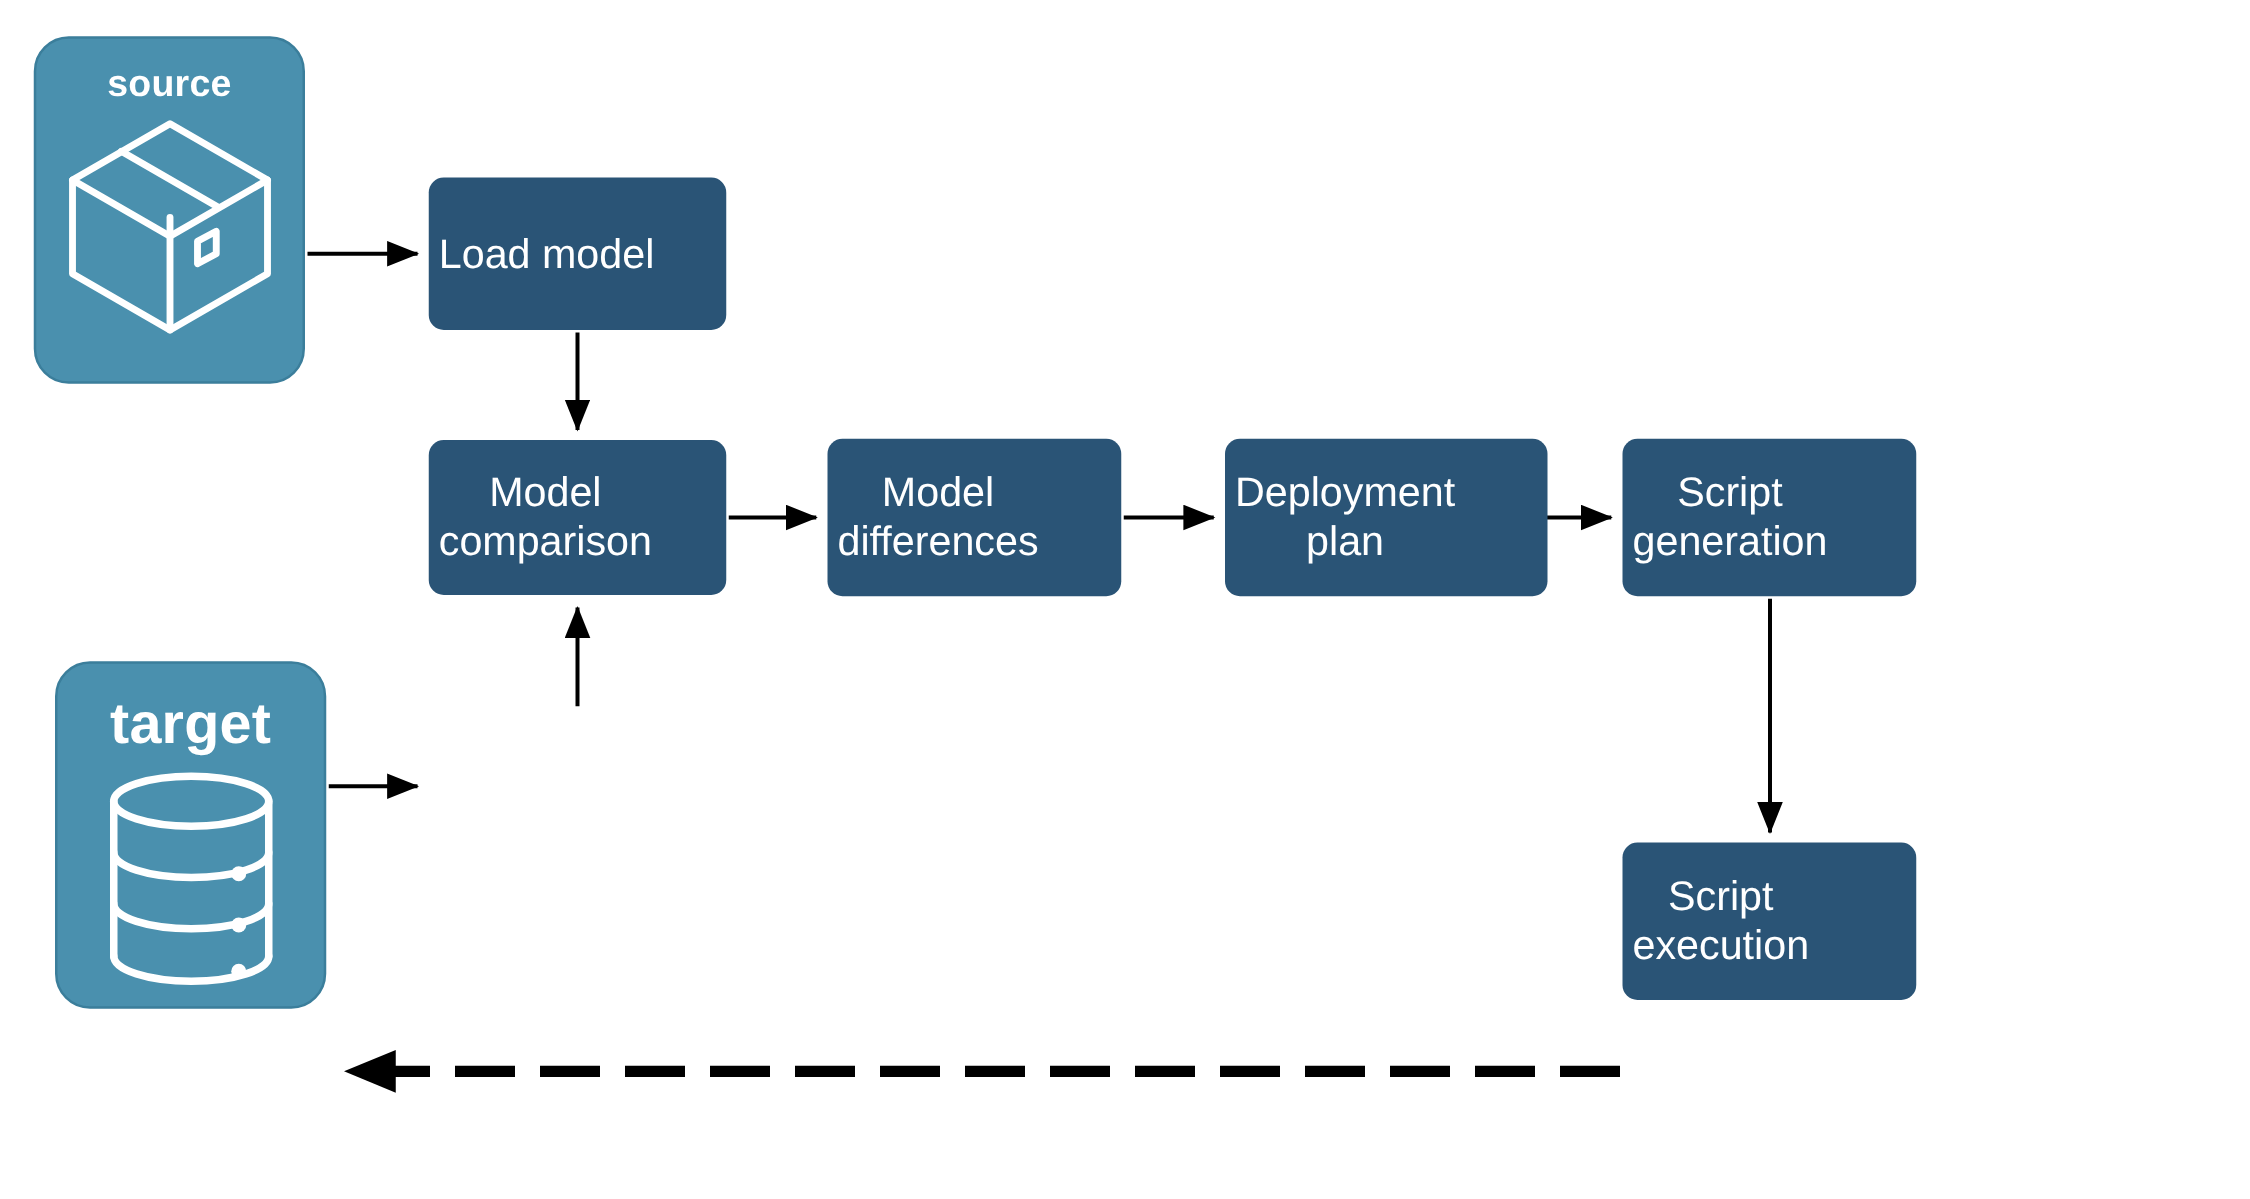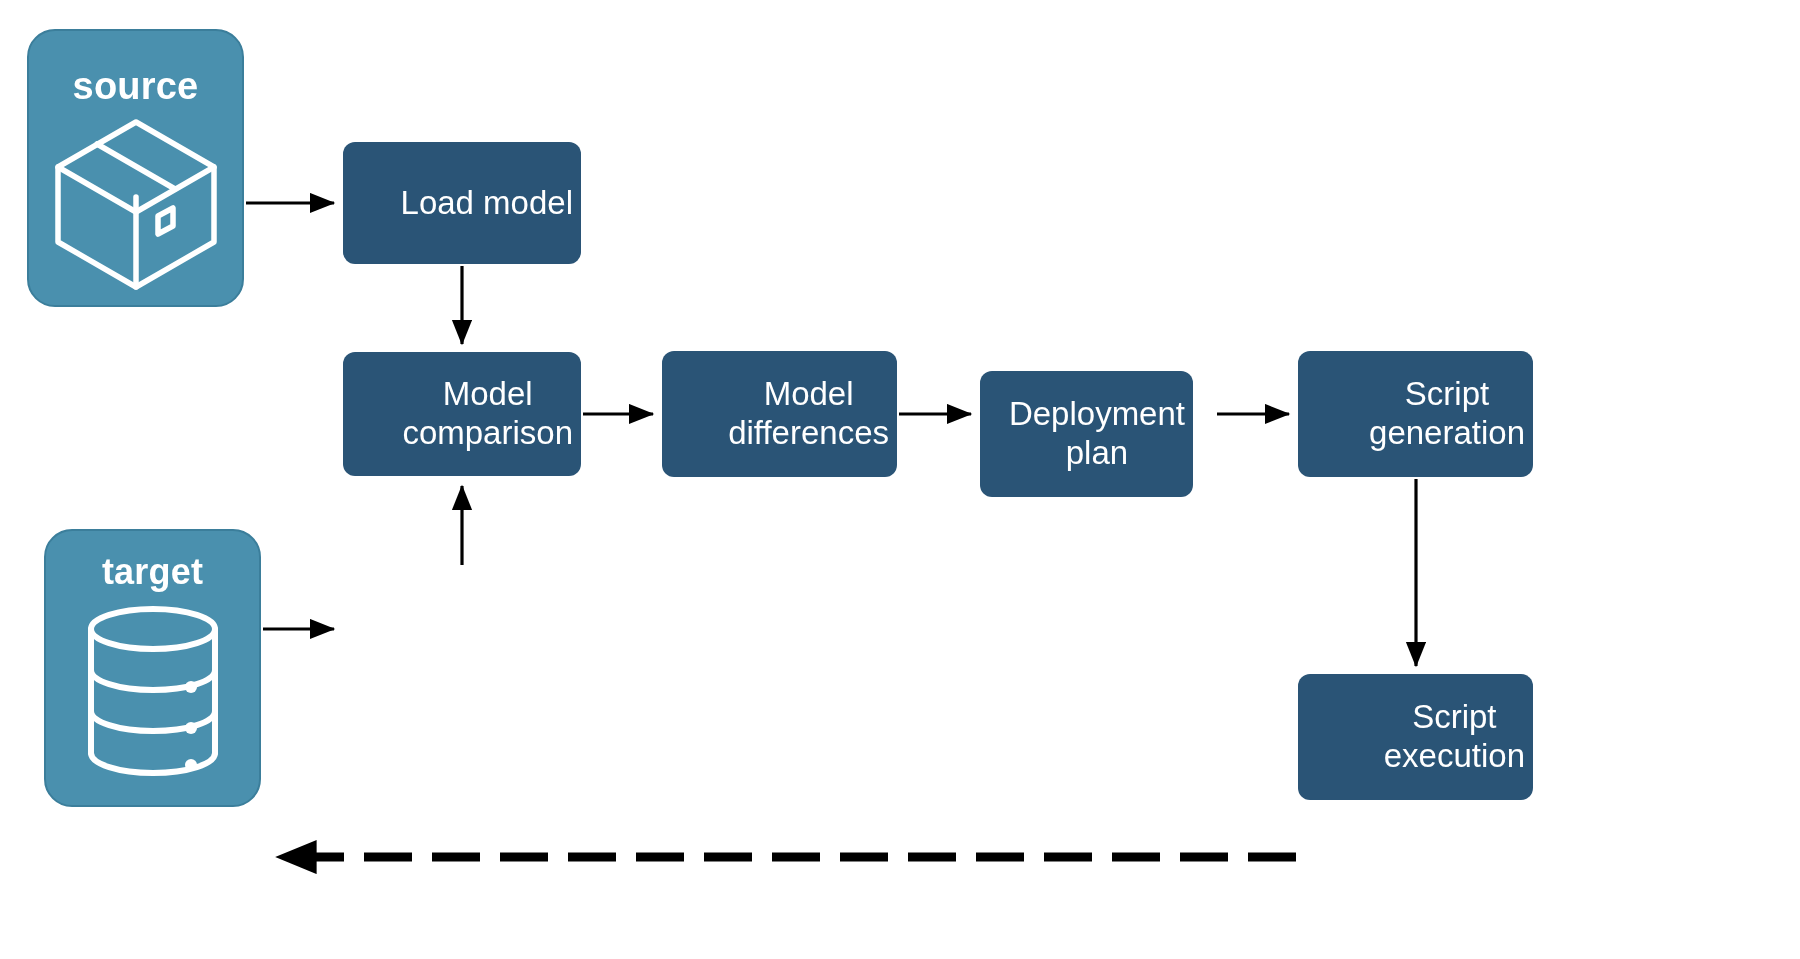--- a/index.html
+++ b/index.html
@@ -44,21 +44,21 @@
   .endpoint-icon {
     display: block;
   }
   .process-box {
     position: absolute;
     background: #2a5476;
     border-radius: 12px;
     box-sizing: border-box;
     display: flex;
     align-items: center;
-    justify-content: flex-end;
+    justify-content: flex-start;
     text-align: center;
     color: #ffffff;
     font-size: 33px;
     line-height: 1.17;
     font-weight: normal;
     padding: 4px 8px;
   }
   .process-label {
     display: block;
     white-space: pre-line;
@@ -92,39 +92,39 @@
     <line x1="1416" y1="479" x2="1416" y2="666" stroke="#000000" stroke-width="3.2" marker-end="url(#arrowhead)"></line>
 
     <line x1="263" y1="629" x2="334" y2="629" stroke="#000000" stroke-width="3.2" marker-end="url(#arrowhead)"></line>
 
     <line x1="462" y1="565" x2="462" y2="486" stroke="#000000" stroke-width="3.2" marker-end="url(#arrowhead)"></line>
 
     <line x1="1296" y1="857" x2="277" y2="857" stroke="#000000" stroke-width="9" stroke-dasharray="48 20" marker-end="url(#arrowhead-thick)"></line>
   </svg>
 
   <div class="endpoint-card" style="left:27px; top:29px; width:217px; height:278px;">
-    <div class="endpoint-title" style="font-size:38px; margin-top:34px;">source</div>
+    <div class="endpoint-title" style="font-size:30px; margin-top:20px;">source</div>
     <svg class="endpoint-icon" width="180" height="175" viewBox="0 0 180 175" xmlns="http://www.w3.org/2000/svg" style="margin-top:8px;">
       <g fill="none" stroke="#ffffff" stroke-width="5.5" stroke-linejoin="round" stroke-linecap="round">
 
         <path d="M90 6 L168 51 L168 126 L90 171 L12 126 L12 51 Z"></path>
 
         <path d="M90 81 L90 171"></path>
 
         <path d="M12 51 L90 96 L168 51"></path>
 
         <path d="M51 28 L129 73"></path>
 
         <path d="M112 100 L127 92 L127 110 L112 118 Z"></path>
       </g>
     </svg>
   </div>
 
   <div class="endpoint-card" style="left:44px; top:529px; width:217px; height:278px;">
-    <div class="endpoint-title" style="font-size:36px; margin-top:20px;">target</div>
+    <div class="endpoint-title" style="font-size:46px; margin-top:20px;">target</div>
     <svg class="endpoint-icon" width="160" height="180" viewBox="0 0 160 180" xmlns="http://www.w3.org/2000/svg" style="margin-top:10px;">
       <g fill="none" stroke="#ffffff" stroke-width="6" stroke-linejoin="round" stroke-linecap="round">
 
         <ellipse cx="80" cy="26" rx="62" ry="20"></ellipse>
 
         <path d="M18 26 L18 150"></path>
         <path d="M142 26 L142 150"></path>
 
         <path d="M18 150 A62 20 0 0 0 142 150"></path>
 
@@ -145,21 +145,21 @@
   <div class="process-box" style="left:343px; top:352px; width:238px; height:124px;">
     <span class="process-label">Model
 comparison</span>
   </div>
 
   <div class="process-box" style="left:662px; top:351px; width:235px; height:126px;">
     <span class="process-label">Model
 differences</span>
   </div>
 
-  <div class="process-box" style="left:980px; top:351px; width:213px; height:126px;margin-top:20px;">
+  <div class="process-box" style="left:980px; top:351px; width:258px; height:126px;">
     <span class="process-label">Deployment
 plan</span>
   </div>
 
   <div class="process-box" style="left:1298px; top:351px; width:235px; height:126px;">
     <span class="process-label">Script
 generation</span>
   </div>
 
 

